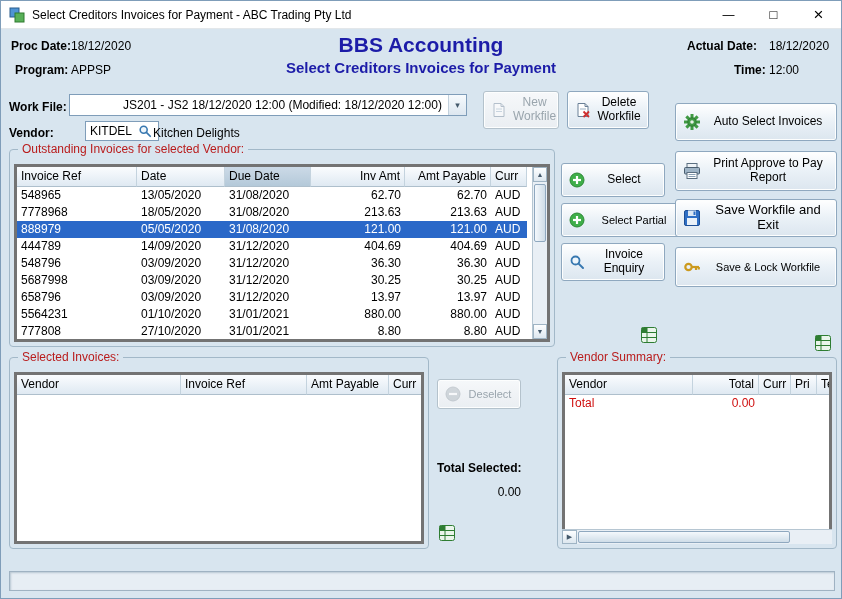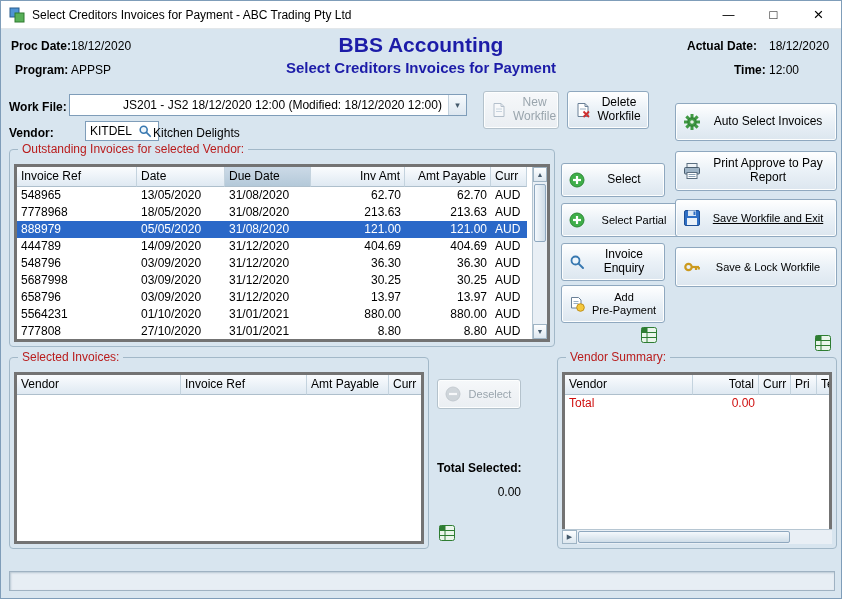--- a/index.html
+++ b/index.html
@@ -279,32 +279,20 @@
   <button class="btn" style="left:560px; top:242px; width:104px; height:38px;">
     <span class="ic">
       <svg width="16" height="16" viewBox="0 0 16 16">
           <circle cx="6.5" cy="6.5" r="4" fill="#eef6fc" stroke="#3878b0" stroke-width="1.8"></circle>
           <line x1="9.6" y1="9.6" x2="14" y2="14" stroke="#3878b0" stroke-width="2" stroke-linecap="round"></line>
         </svg>
     </span>
     <span class="lbl">Invoice
 Enquiry</span>
   </button>
-  <button class="btn" style="left:560px; top:284px; width:104px; height:38px;">
-    <span class="ic">
-      <svg width="16" height="16" viewBox="0 0 16 16">
-          <path d="M2.5 1.5h7l2.5 2.5v8H2.5z" fill="#fff" stroke="#6a8097"></path>
-          <line x1="4.5" y1="5.5" x2="9.5" y2="5.5" stroke="#9ab0c4"></line>
-          <line x1="4.5" y1="7.5" x2="9.5" y2="7.5" stroke="#9ab0c4"></line>
-          <circle cx="11.5" cy="11.5" r="3.8" fill="#f5c83c" stroke="#c09018"></circle>
-        </svg>
-    </span>
-    <span class="lbl" style="font-size:11px;">Add
-Pre-Payment</span>
-  </button>
   <button class="tool-ico" style="left:638px; top:324px;">
     <svg width="18" height="18" viewBox="0 0 18 18">
         <rect x="1.5" y="1.5" width="15" height="15" rx="2" fill="#eaf5eb" stroke="#2e7d32"></rect>
         <path d="M1.5 6.5h15M1.5 11.5h15M7 1.5v15" stroke="#2e7d32" fill="none"></path>
         <rect x="1.5" y="1.5" width="5.5" height="5" fill="#2e7d32"></rect>
       </svg>
   </button>
 
   <button class="btn" style="left:674px; top:102px; width:162px; height:38px;">
     <span class="ic">
@@ -336,21 +324,21 @@
   </button>
   <button class="btn" style="left:674px; top:198px; width:162px; height:38px;">
     <span class="ic">
       <svg width="18" height="18" viewBox="0 0 18 18">
           <rect x="1.5" y="1.5" width="15" height="15" rx="1.5" fill="#2f6fc5" stroke="#1d4f96"></rect>
           <rect x="5" y="1.5" width="8" height="5.5" fill="#dce8f4"></rect>
           <rect x="10.5" y="2.5" width="2" height="3.5" fill="#2f6fc5"></rect>
           <rect x="4" y="9" width="10" height="7" fill="#eaf1f8"></rect>
         </svg>
     </span>
-    <span class="lbl" style="font-size:11px;text-decoration:underline;">Save Workfile and Exit</span>
+    <span class="lbl" style="font-size:13px;">Save Workfile and Exit</span>
   </button>
   <button class="btn" style="left:674px; top:246px; width:162px; height:40px;">
     <span class="ic">
       <svg width="18" height="18" viewBox="0 0 18 18">
           <circle cx="5.5" cy="9" r="3.2" fill="none" stroke="#cc9a1e" stroke-width="2.2"></circle>
           <line x1="8.5" y1="9" x2="16" y2="9" stroke="#cc9a1e" stroke-width="2.2"></line>
           <line x1="13" y1="9" x2="13" y2="12" stroke="#cc9a1e" stroke-width="2.2"></line>
           <line x1="15.8" y1="9" x2="15.8" y2="11.5" stroke="#cc9a1e" stroke-width="2.2"></line>
         </svg>
     </span>

